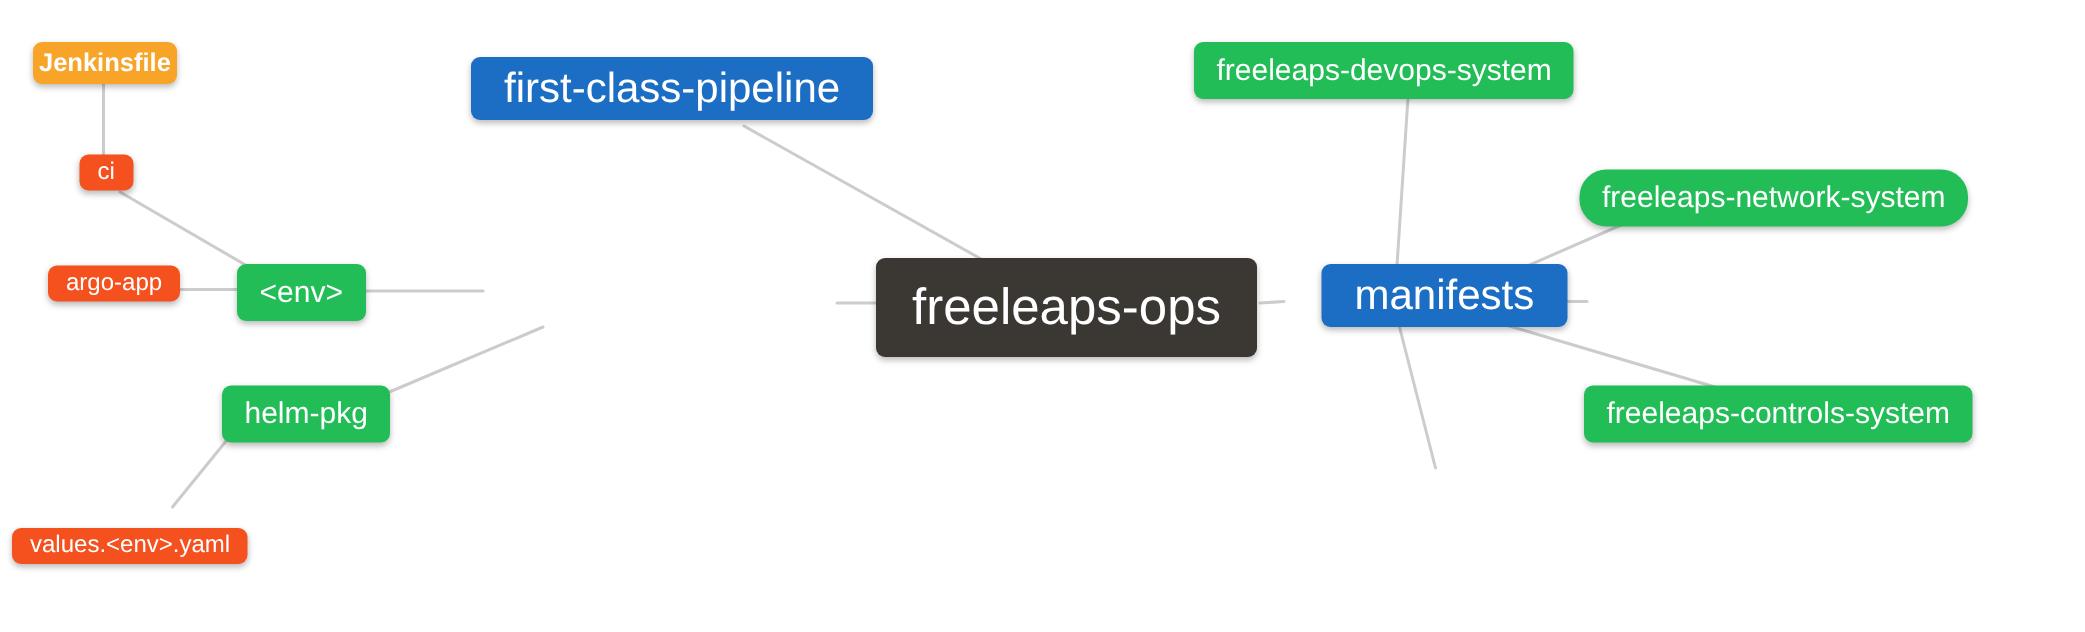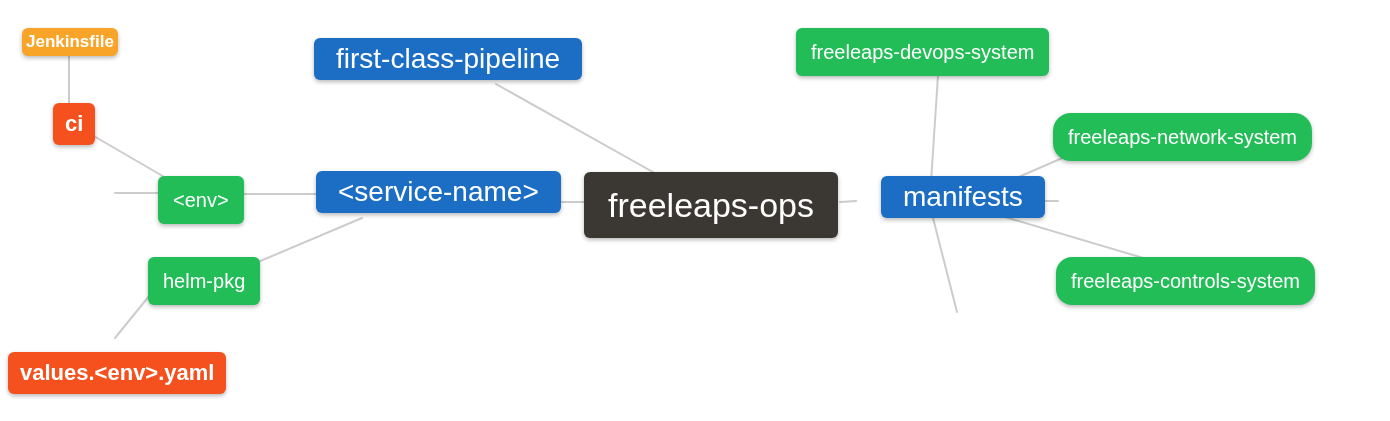--- a/index.html
+++ b/index.html
@@ -47,28 +47,28 @@
   }
   .lv-1 {
     background: var(--level1, #1c6ec4);
     font-size: 28px;
     height: 42px;
     padding: 0 22px;
   }
   .lv-2 {
     background: var(--level2, #22bd57);
     font-size: 20px;
-    height: 48px;
+    height: 38px;
     padding: 0 15px;
   }
   .lv-3 {
     background: var(--level3, #f4511e);
-    font-size: 22px;
-    font-weight: 700;
-    height: 42px;
+    font-size: 16px;
+    font-weight: 400;
+    height: 24px;
     padding: 0 12px;
   }
   .lv-4 {
     background: var(--level4, #f8a428);
     font-size: 17px;
     font-weight: 700;
     height: 28px;
     padding: 0 4px;
   }
 </style>
@@ -91,36 +91,36 @@
     <line x1="1005" y1="183" x2="1090" y2="146"></line>
     <line x1="1005" y1="201" x2="1058" y2="201"></line>
     <line x1="1005" y1="217" x2="1150" y2="260"></line>
     <line x1="933" y1="218" x2="957" y2="312"></line>
   </svg>
 
   <div class="node lv-root" style="left:584px; top:172px;">freeleaps-ops</div>
 
   <div class="node lv-1" style="left:314px; top:38px;">first-class-pipeline</div>
 
-  <div class="node lv-1" style="left:316px; top:171px;">&lt;service-name&gt;</div>
 
   <div class="node lv-1" style="left:881px; top:176px;">manifests</div>
 
   <div class="node lv-2" style="left:148px; top:257px;">helm-pkg</div>
 
   <div class="node lv-2" style="left:158px; top:176px;">&lt;env&gt;</div>
 
   <div class="node lv-2" style="left:796px; top:28px;">freeleaps-devops-system</div>
 
   <div class="node lv-2" style="left:1053px; top:113px;border-radius:18px;">freeleaps-network-system</div>
 
 
-  <div class="node lv-2" style="left:1056px; top:257px;border-radius:16px;">freeleaps-controls-system</div>
+  <div class="node lv-2" style="left:1056px; top:257px;">freeleaps-controls-system</div>
 
 
   <div class="node lv-3" style="left:53px; top:103px;">ci</div>
 
+  <div class="node lv-3" style="left:32px; top:177px;">argo-app</div>
 
   <div class="node lv-3" style="left:8px; top:352px;">values.&lt;env&gt;.yaml</div>
 
   <div class="node lv-4" style="left:22px; top:28px;">Jenkinsfile</div>
 
 </div>
 
 </body></html>

